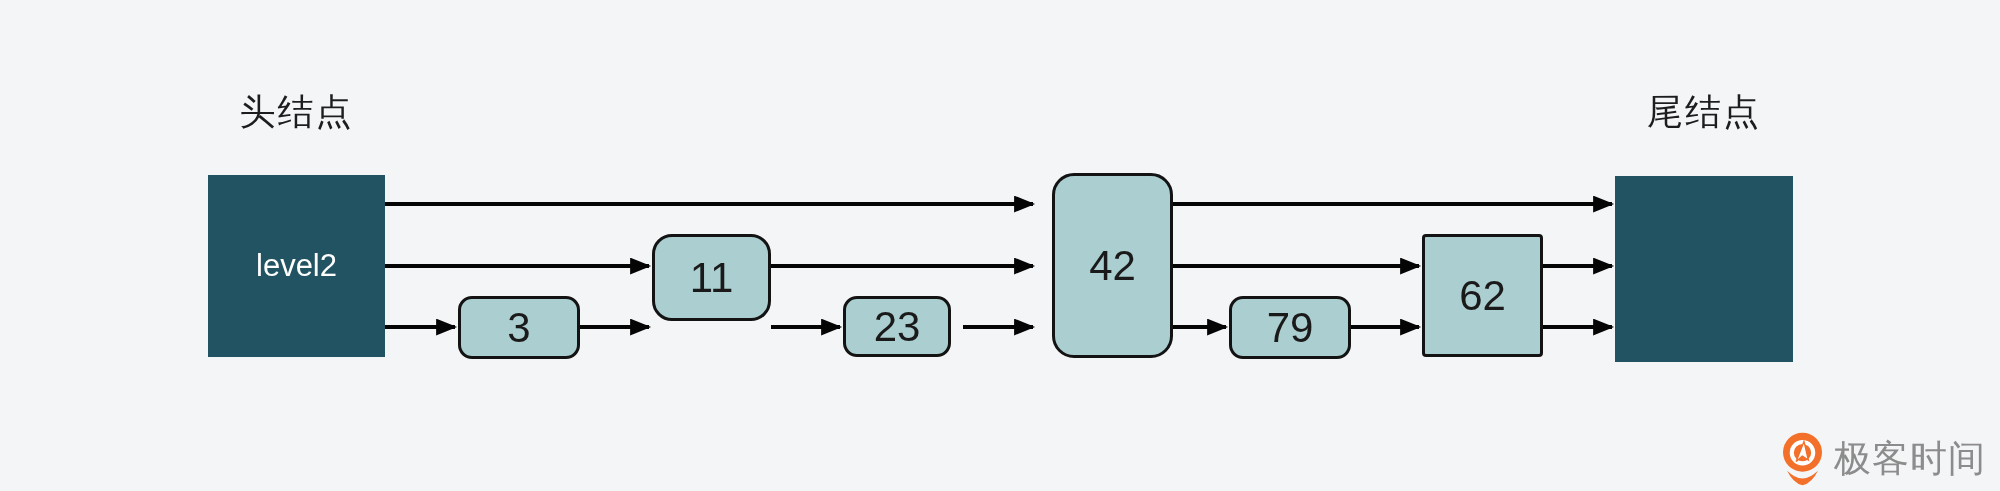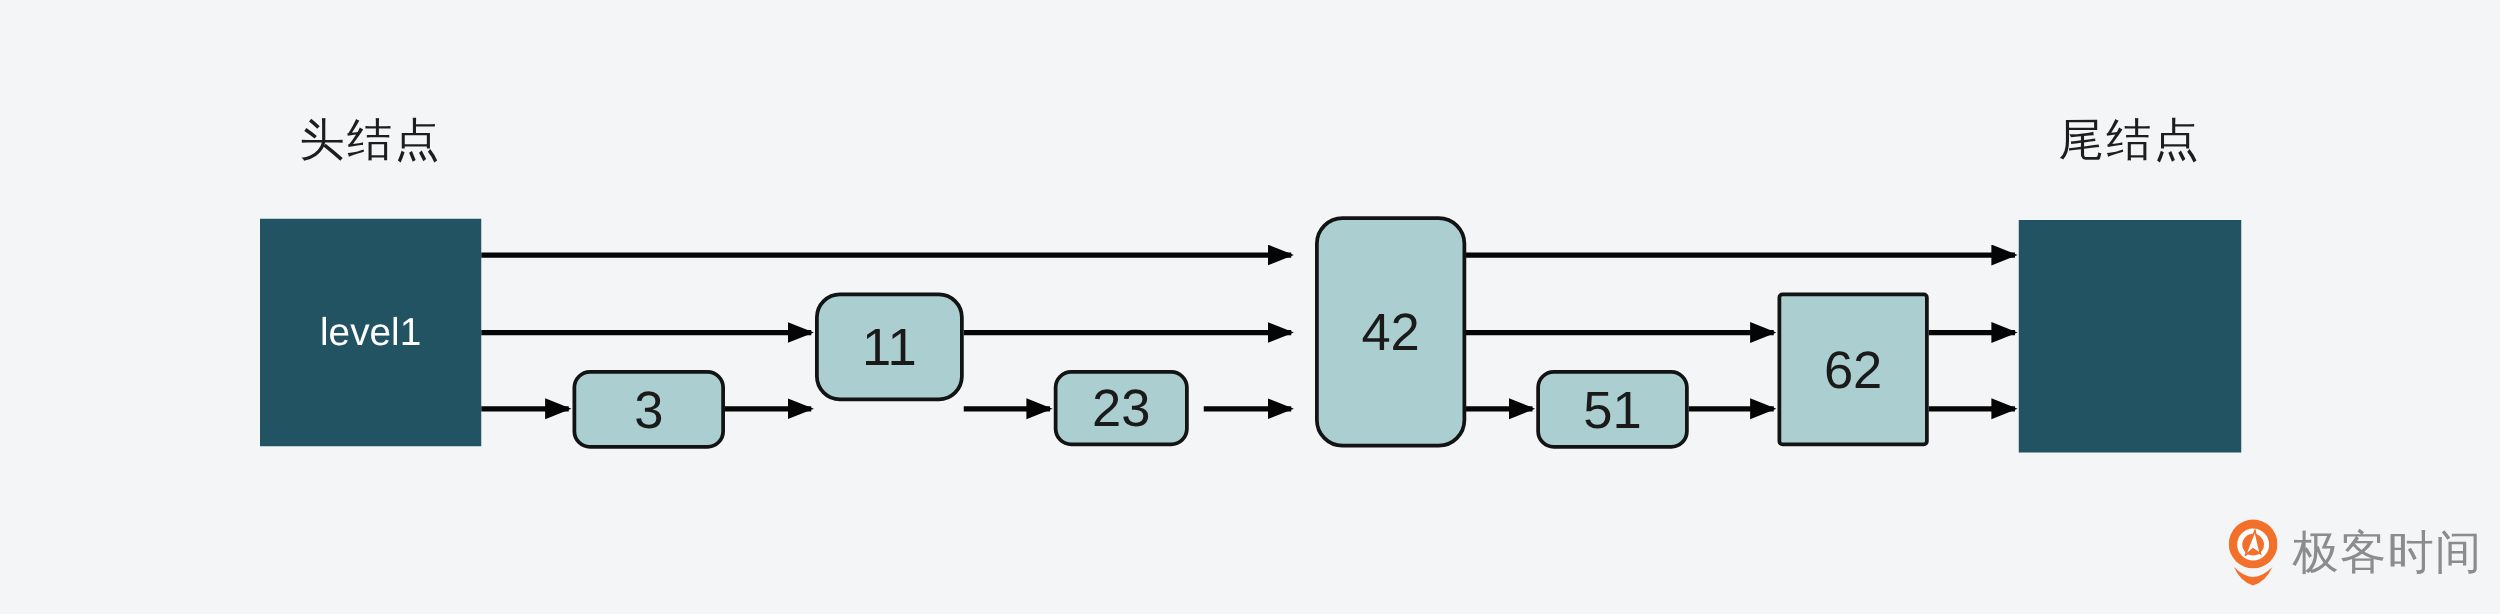--- a/index.html
+++ b/index.html
@@ -61,21 +61,21 @@
   .n62 { left: 1422px; top: 234px; width: 121px; height: 123px; border-radius: 4px; }
   .tail-block {
     position: absolute;
     left: 1615px; top: 176px;
     width: 178px; height: 186px;
     background: var(--dark-node, #215362);
     z-index: 2;
   }
   .watermark {
     position: absolute;
-    left: 1783px; top: 415px;
+    left: 1783px; top: 432px;
     display: flex; align-items: center; gap: 12px;
     z-index: 3;
   }
   .logo-icon { width: 39px; height: 54px; color: var(--logo-orange, #f3702b); }
   .brand {
     font-size: 37px;
     color: var(--brand-text, #8c8c8c);
     letter-spacing: 1px;
     white-space: nowrap;
   }
@@ -103,28 +103,28 @@
     <line x1="385" y1="327" x2="455" y2="327" marker-end="url(#ah)"></line>
     <line x1="580" y1="327" x2="649" y2="327" marker-end="url(#ah)"></line>
     <line x1="771" y1="327" x2="840" y2="327" marker-end="url(#ah)"></line>
     <line x1="963" y1="327" x2="1033" y2="327" marker-end="url(#ah)"></line>
     <line x1="1157" y1="327" x2="1226" y2="327" marker-end="url(#ah)"></line>
     <line x1="1351" y1="327" x2="1419" y2="327" marker-end="url(#ah)"></line>
     <line x1="1543" y1="327" x2="1612" y2="327" marker-end="url(#ah)"></line>
   </svg>
 
   <div class="head-block">
-    <div class="head-row">level1</div>
+    <div class="head-row">level2</div>
   </div>
 
   <div class="node n3">3</div>
   <div class="node n11">11</div>
   <div class="node n23">23</div>
   <div class="node n42">42</div>
-  <div class="node n51">51</div>
+  <div class="node n51">79</div>
   <div class="node n62">62</div>
 
   <div class="tail-block"></div>
 
   <div class="watermark">
     <svg class="logo-icon" viewBox="0 0 40 55">
       <circle cx="20" cy="20.5" r="20" fill="currentColor"></circle>
       <path d="M4,39 Q20,56 36,39 Q30,52 20,54.5 Q10,52 4,39 Z" fill="currentColor"></path>
       <path d="M2.5,35.5 Q20,51 37.5,35.5" stroke="#f4f5f7" stroke-width="4" fill="none" stroke-linecap="round"></path>
       <circle cx="20" cy="21" r="11" stroke="#ffffff" stroke-width="4.2" fill="none"></circle>

